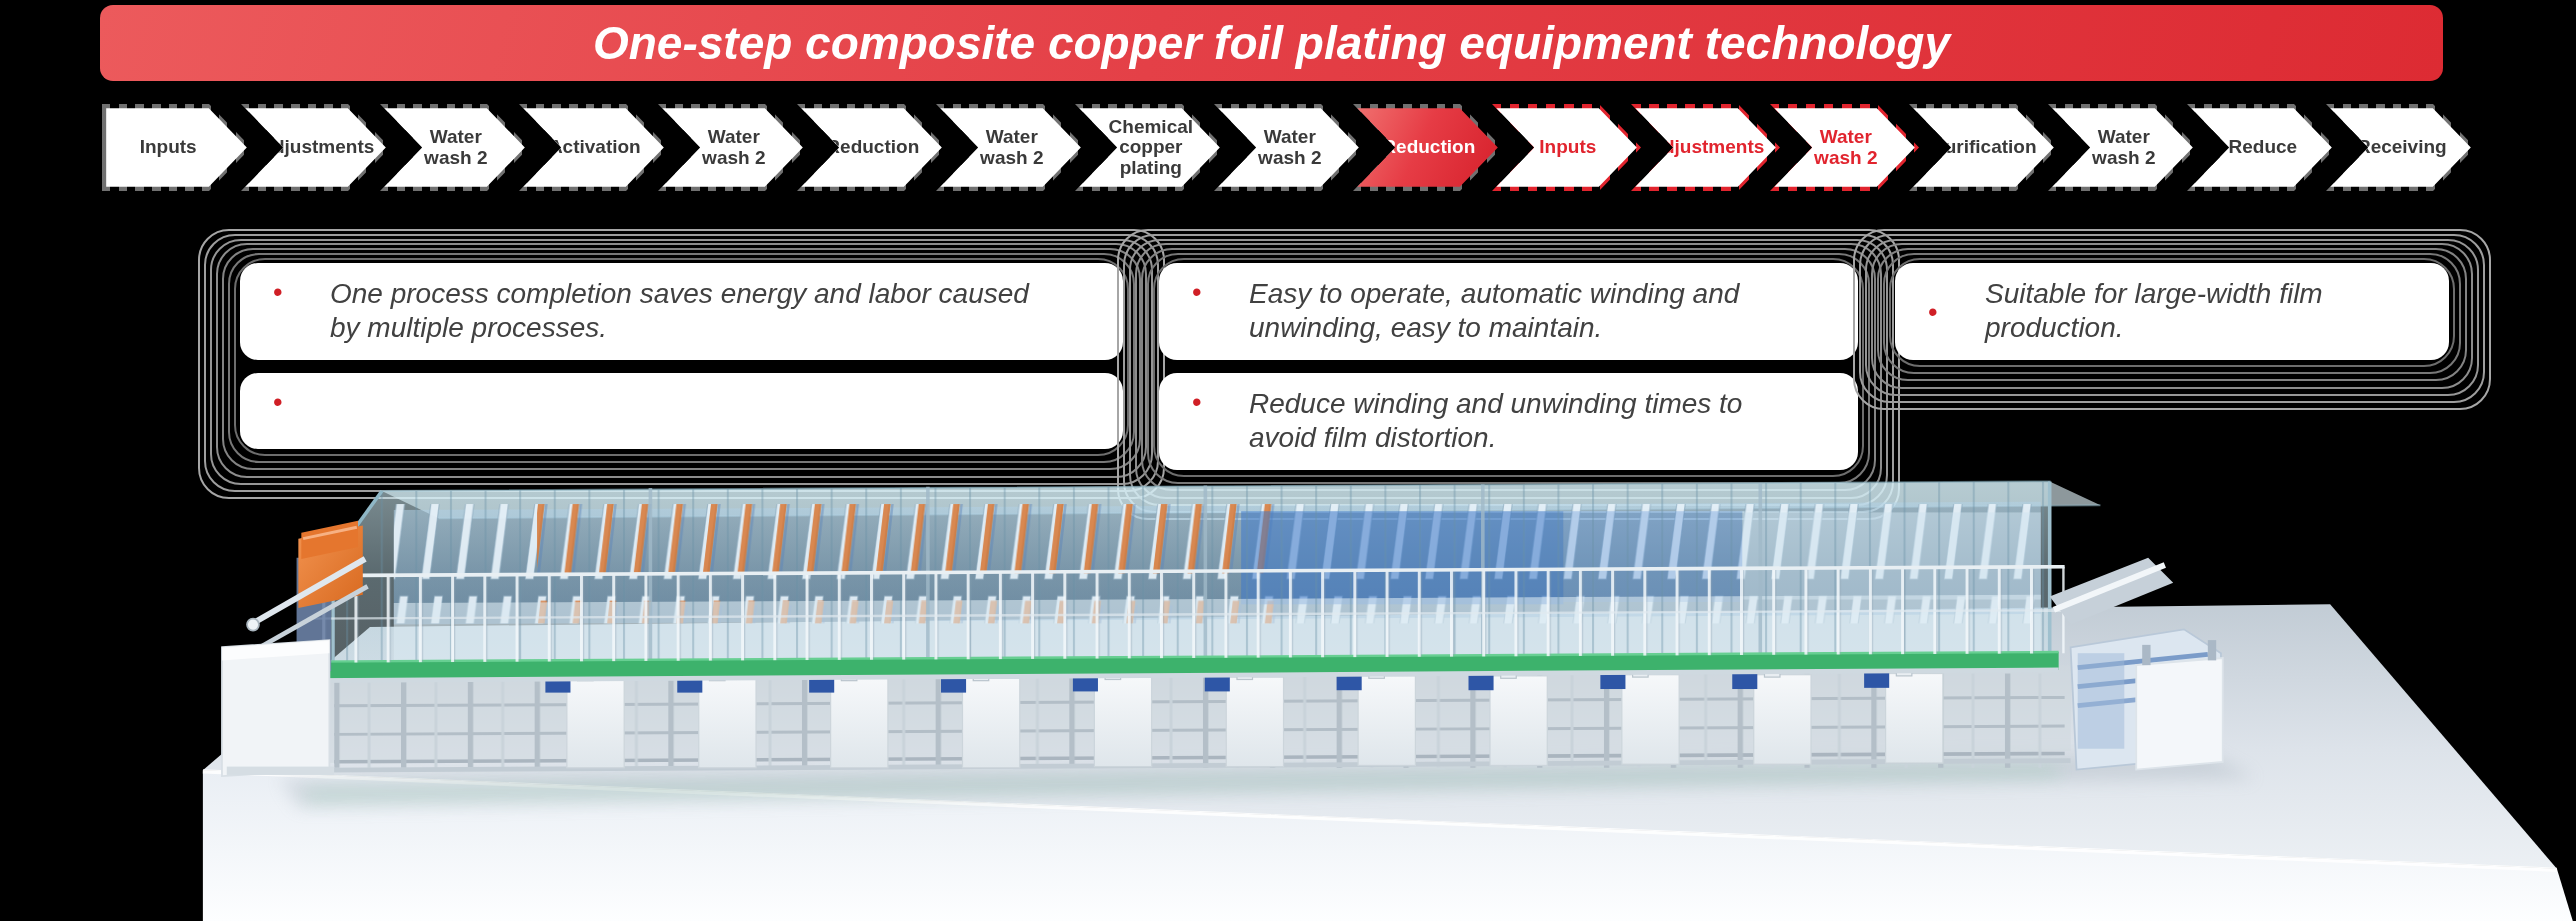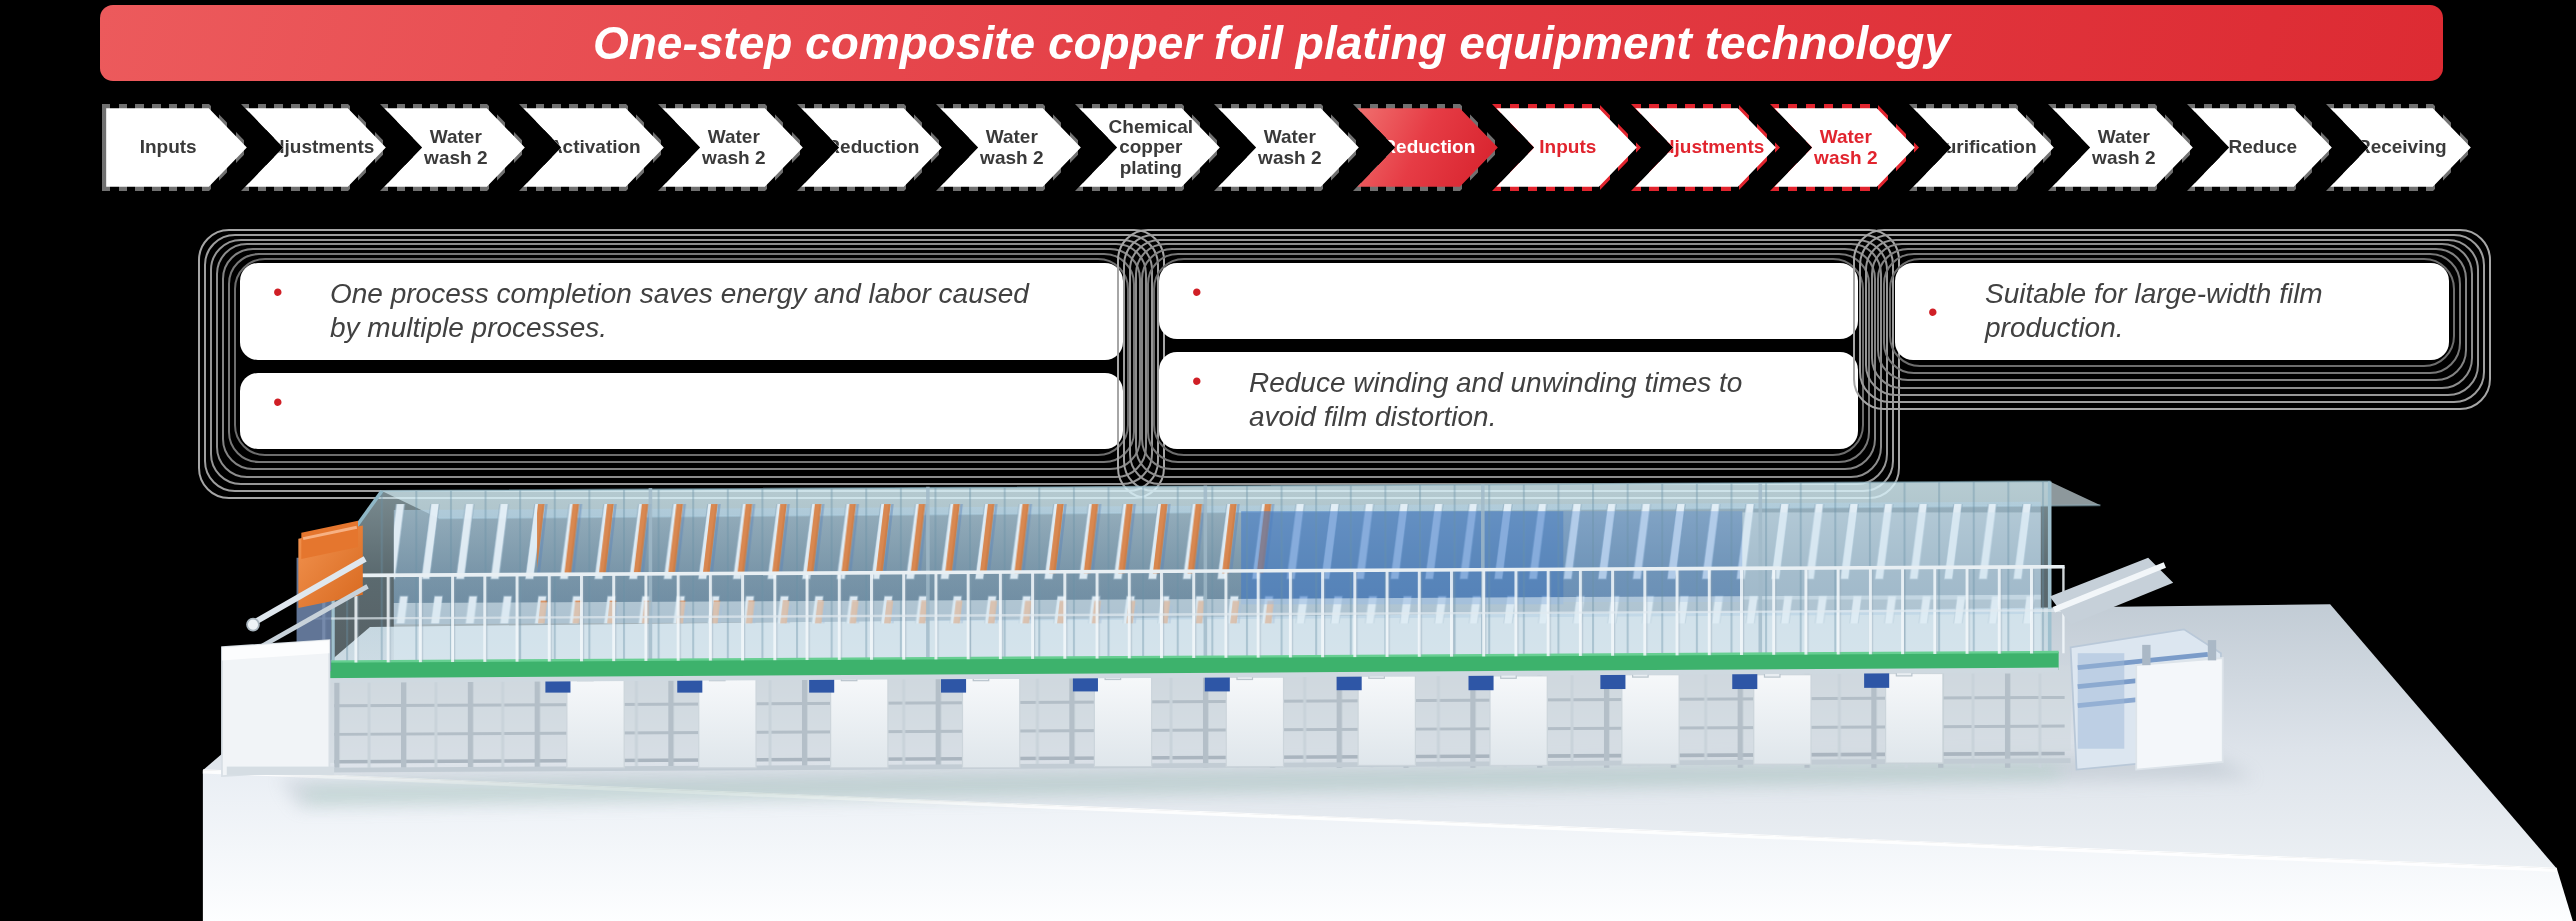--- a/index.html
+++ b/index.html
@@ -210,20 +210,21 @@
       <div class="ring"></div>
       <div class="ring"></div>
       <div class="ring"></div>
       <div class="ring"></div>
       <div class="ring"></div>
       <div class="ring"></div>
     </div>
   <div class="cards">
     <div class="card">
       <span class="bullet">•</span>
+      <span class="card-text">Easy to operate, automatic winding and unwinding, easy to maintain.</span>
     </div>
     <div class="card">
       <span class="bullet">•</span>
       <span class="card-text">Reduce winding and unwinding times to avoid film distortion.</span>
     </div>
   </div>
 </div>
 
 <div class="group g3">
   <div class="rings">

